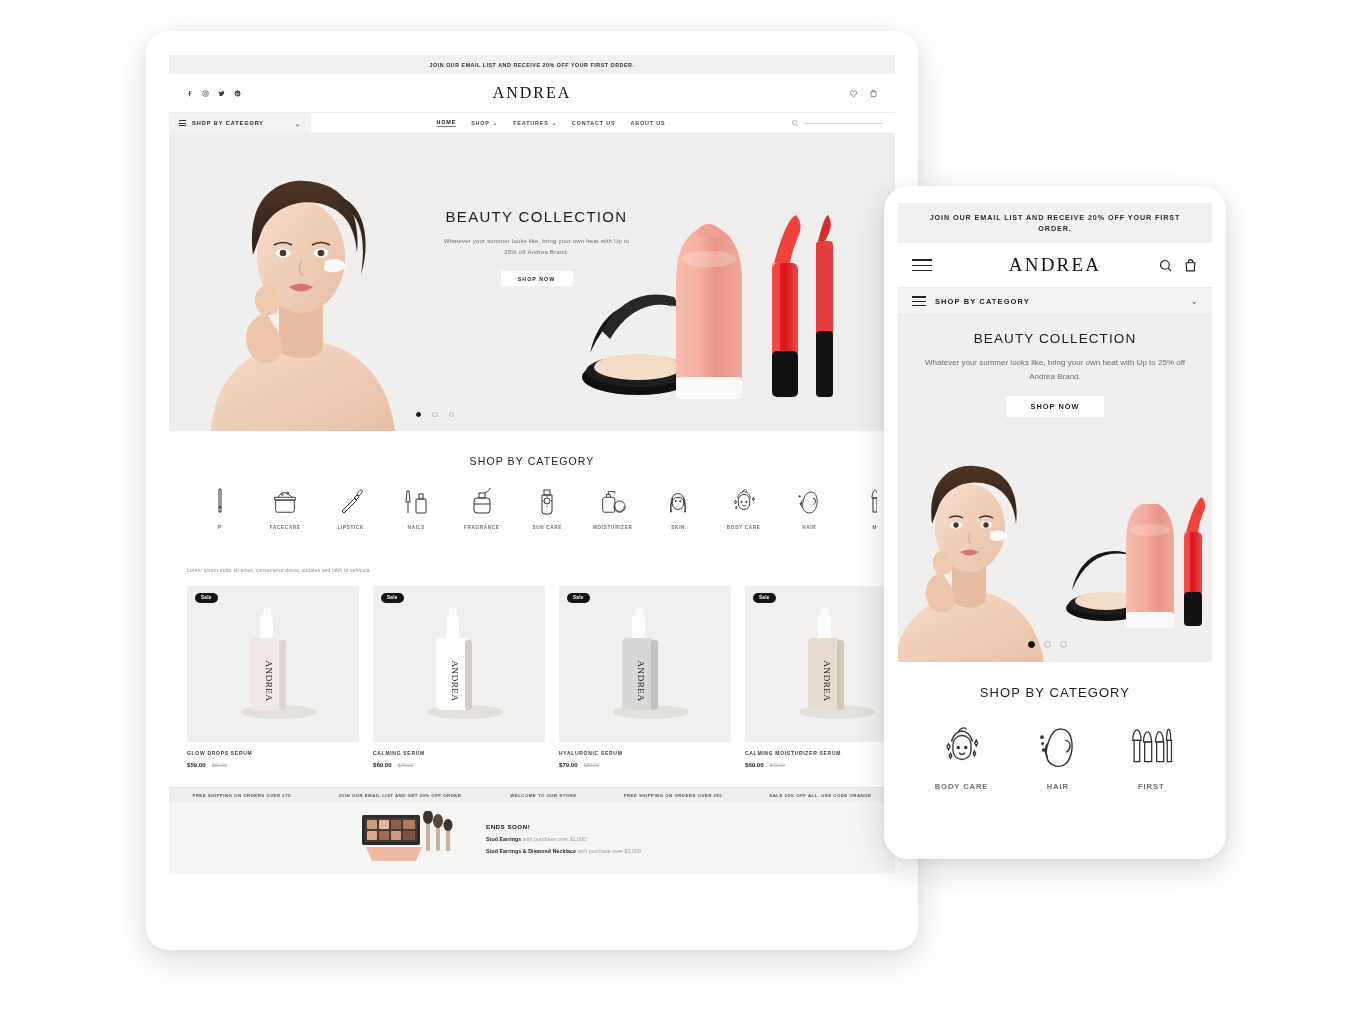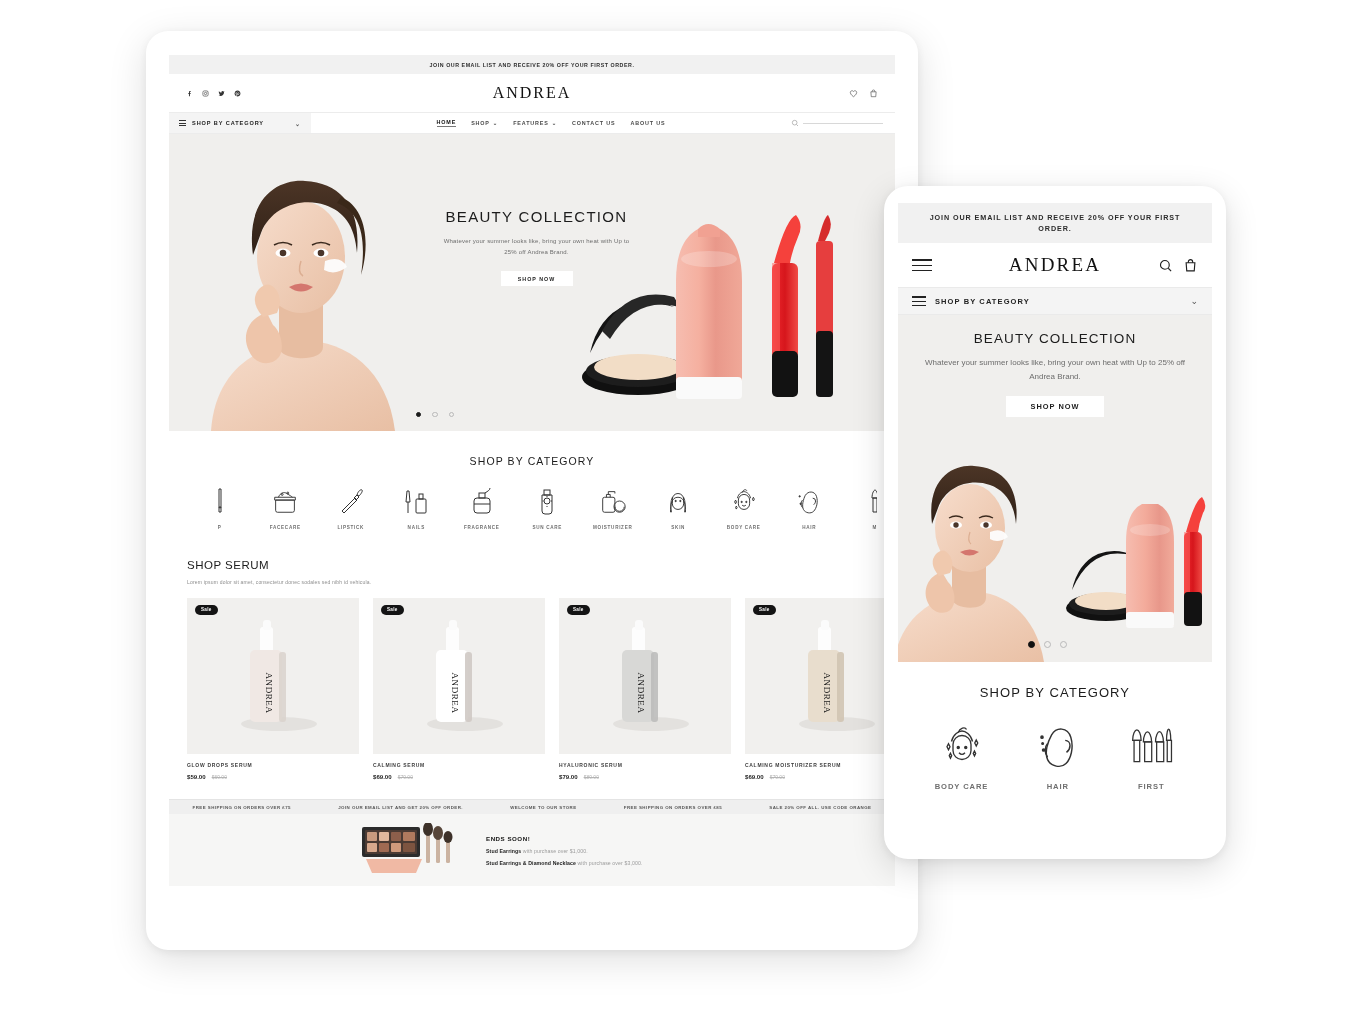--- a/index.html
+++ b/index.html
@@ -492,21 +492,20 @@
               <path d="M8 12h4v14H8z"></path>
                 <path d="M7 12c0-5 2-8 3-8s3 3 3 8z"></path>
             </svg>
             <span class="lbl">M</span>
           </div>
 
         </div>
       </div>
 
       <div class="serum-head">
-        <div class="serum-title">SHOP SERUM</div>
         <div class="serum-sub">Lorem ipsum dolor sit amet, consectetur donec sodales sed nibh id vehicula.</div>
       </div>
 
       <div class="prod-row">
 
         <div class="pcard">
           <div class="pthumb">
             <span class="sale-badge">Sale</span>
             <svg width="172" height="156" viewBox="0 0 172 156">
               <ellipse cx="92" cy="126" rx="38" ry="7" fill="#dcd9d5" opacity="0.65"></ellipse>

